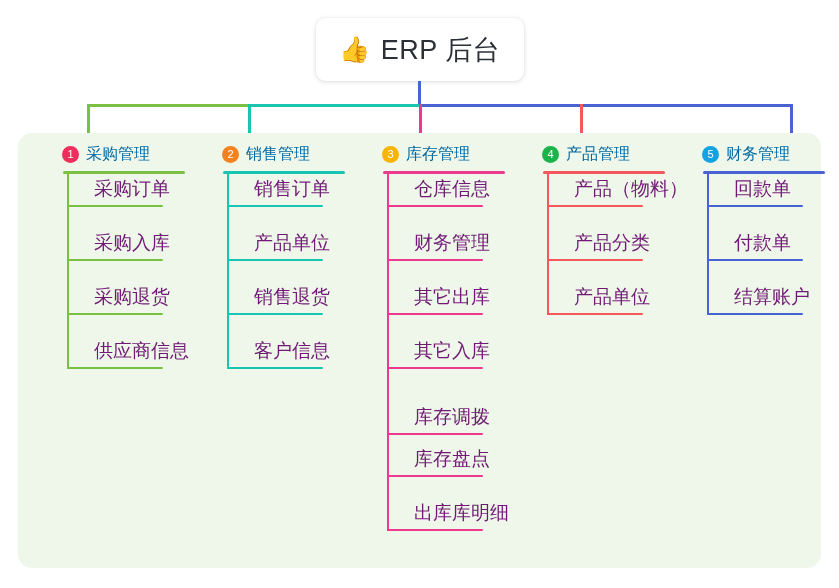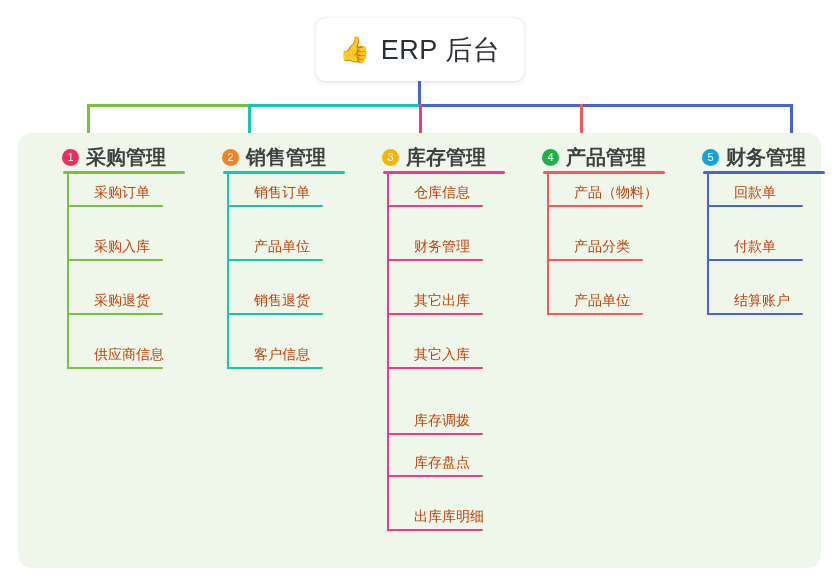--- a/index.html
+++ b/index.html
@@ -39,28 +39,28 @@
   .col-head{
     position:absolute;top:11px;left:19px;
     display:flex;align-items:center;gap:7px;white-space:nowrap;
   }
   .badge{
     width:17px;height:17px;border-radius:50%;
     color:#fff;font-size:11px;line-height:17px;text-align:center;
     font-family:"Liberation Sans","DejaVu Sans",sans-serif;
     flex:0 0 auto;
   }
-  .col-title{font-size:20px;color:#404040;font-weight:bold;}
+  .col-title{font-size:16px;color:#0369a1;}
   .head-rule{position:absolute;left:20px;top:38px;width:122px;height:3px;border-radius:2px;}
   .spine{position:absolute;left:24px;top:41px;width:2px;}
 
   .leaf{position:absolute;left:24px;width:96px;}
   .leaf-label{
     position:absolute;left:27px;bottom:5px;
-    font-size:14px;color:#c2410c;white-space:nowrap;
+    font-size:19px;color:#701a75;white-space:nowrap;
   }
   .leaf-rule{position:absolute;left:0;bottom:0;width:96px;height:2px;border-radius:1px;}
 </style>
 </head>
 <body>
 
 <div id="root">
 
   <div class="title-card">
     <span class="title-emoji">👍</span>

